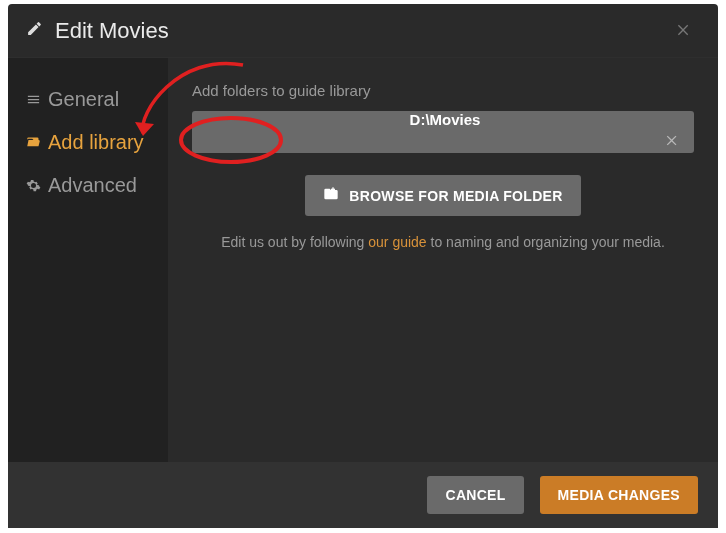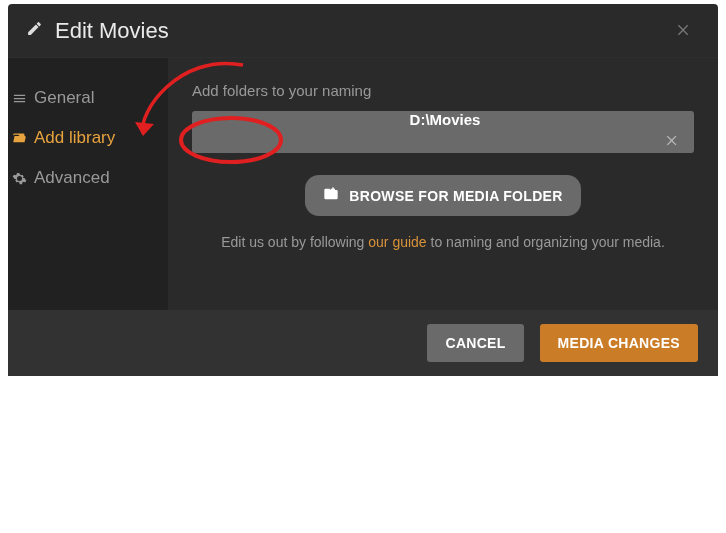--- a/index.html
+++ b/index.html
@@ -5,21 +5,21 @@
     * { box-sizing: border-box; margin: 0; padding: 0; }
     body {
       width: 726px;
       height: 533px;
       font-family: -apple-system, BlinkMacSystemFont, "Segoe UI", Helvetica, Arial, sans-serif;
       background: #fff;
       overflow: hidden;
     }
     .modal {
       width: 710px;
-      height: 372px;
+      height: 524px;
       margin: 4px auto;
       background: #2a2a2a;
       border-radius: 4px;
       display: flex;
       flex-direction: column;
       position: relative;
     }
     .header {
       height: 54px;
       display: flex;
@@ -47,23 +47,23 @@
       overflow: hidden;
     }
     .sidebar {
       width: 160px;
       background: #212121;
       padding-top: 20px;
     }
     .sidebar-item {
       display: flex;
       align-items: center;
-      padding: 10px 4px;
+      padding: 10px 18px;
       color: #999;
-      font-size: 17px;
+      font-size: 20px;
       cursor: pointer;
     }
     .sidebar-item.active { color: #e7a33e; }
     .sidebar-item .si-icon { width: 22px; display: inline-flex; }
     .main {
       flex: 1;
       padding: 24px 24px 0 24px;
       color: #aaa;
       position: relative;
     }
@@ -99,21 +99,21 @@
     .browse-btn {
       display: inline-flex;
       align-items: center;
       gap: 10px;
       background: #6a6a6a;
       color: #fff;
       font-weight: 700;
       font-size: 14px;
       letter-spacing: 0.3px;
       padding: 11px 18px;
-      border-radius: 14px;
+      border-radius: 3px;
       cursor: pointer;
     }
     .help-text {
       text-align: center;
       font-size: 14px;
       color: #999;
     }
     .help-text .link { color: #d8923a; cursor: pointer; text-align: right; }
     .footer {
       height: 66px;
@@ -183,21 +183,21 @@
         <span class="si-icon">
           <svg width="15" height="15" viewBox="0 0 24 24" fill="currentColor">
               <path d="M12 8a4 4 0 1 0 0 8 4 4 0 0 0 0-8zm9 4a7 7 0 0 1-.1 1.2l2.1 1.6-2 3.4-2.5-1a7 7 0 0 1-2 1.2l-.4 2.6h-4l-.4-2.6a7 7 0 0 1-2-1.2l-2.5 1-2-3.4 2.1-1.6A7 7 0 0 1 3 12a7 7 0 0 1 .1-1.2L1 9.2l2-3.4 2.5 1a7 7 0 0 1 2-1.2L7.9 3h4l.4 2.6a7 7 0 0 1 2 1.2l2.5-1 2 3.4-2.1 1.6A7 7 0 0 1 21 12z"></path>
             </svg>
         </span>
         <span>Advanced</span>
       </div>
     </div>
 
     <div class="main">
-      <div class="section-label">Add folders to your naming</div>
+      <div class="section-label">Add folders to guide library</div>
 
       <div class="folder-row">
         <span class="folder-path">D:\Movies</span>
         <span class="folder-remove">
           <span>
             <svg width="15" height="15" viewBox="0 0 24 24" fill="currentColor">
                 <path d="M18.3 5.71 12 12l6.3 6.29-1.42 1.42L10.59 13.4 4.3 19.71 2.88 18.3 9.17 12 2.88 5.71 4.3 4.29l6.29 6.3 6.29-6.3z"></path>
               </svg>
           </span>
         </span>

